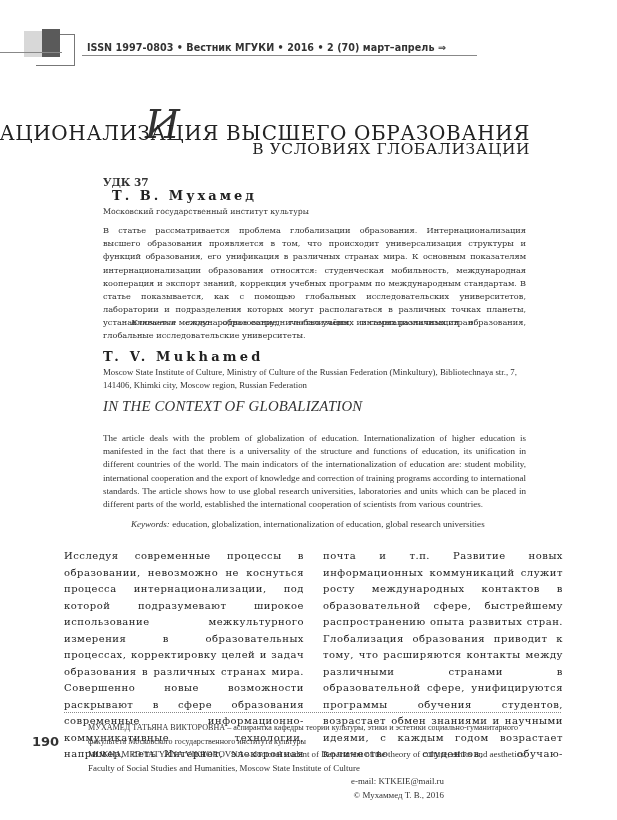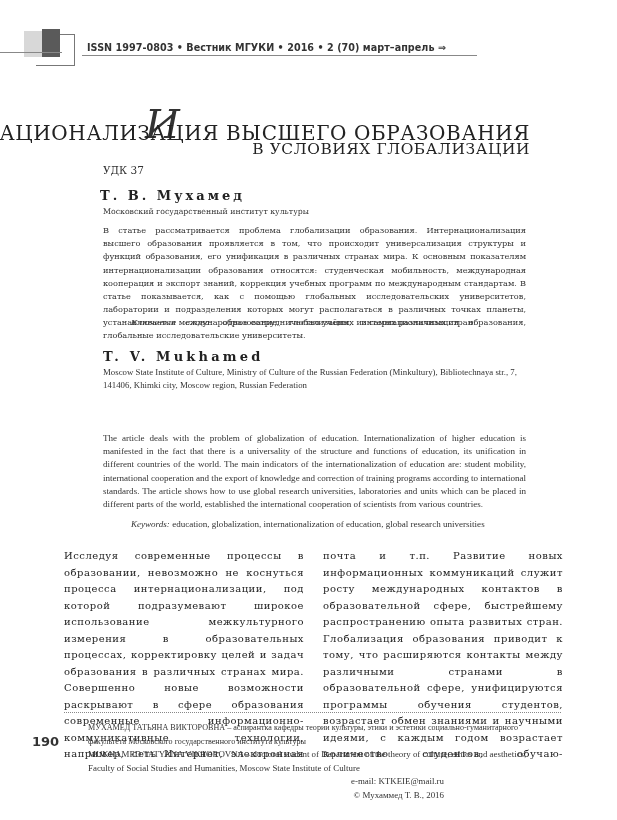--- a/index.html
+++ b/index.html
@@ -12,22 +12,22 @@
   .logo .dark { position:absolute; left:20px; top:0; width:18px; height:28px; background:#5a5a5a; }
   .logo .frame { position:absolute; left:14px; top:5px; width:38px; height:30px; border-right:1px solid #777; border-bottom:1px solid #777; border-top:1px solid #777; border-left:none; }
   .header-line-left { left:0; top:52px; width:62px; height:0; border-top:1px solid #888; }
   .header-line { left:82px; top:55px; width:395px; height:0; border-top:1px solid #888; }
   .header-text { left:87px; top:42px; font-family:"DejaVu Sans", sans-serif; font-weight:bold; 
                  font-size:9.6px; color:#333; white-space:nowrap; letter-spacing:0.05px; }
   
   .title-initial { left:145px; top:104px; font-family:"DejaVu Serif", serif; font-style:italic; font-size:40px; color:#333; line-height:40px; }
   .title1 { right:87px; top:121px; font-size:20px; letter-spacing:0.6px; text-align:right; color:#222; white-space:nowrap; }
   .title2 { right:87px; top:140px; font-size:15.4px; letter-spacing:0.6px; text-align:center; color:#222; white-space:nowrap; }
-  .udk { left:103px; top:164px; font-size:10.5px; color:#333; }
-  .author-ru { left:100px; top:188px; font-size:13px; font-weight:bold; letter-spacing:3px; color:#222; }
+  .udk { left:103px; top:176px; font-size:10.5px; color:#333;font-weight:bold; }
+  .author-ru { left:112px; top:188px; font-size:13px; font-weight:bold; letter-spacing:3px; color:#222; }
   .affil-ru { left:103px; top:207px; font-size:7.8px; color:#333; }
   .block { left:103px; width:423px; font-size:8.2px; line-height:13.2px; text-align:justify; color:#333; }
   .abstract-ru { top:224px; }
   .kw-ru { top:316px; }
   .author-en { left:103px; top:349px; font-size:13px; font-weight:bold; letter-spacing:3.2px; color:#222; }
   .affil-en { left:103px; top:366px; font-family:"Liberation Serif", serif; font-size:8.8px; line-height:13.3px; color:#333; width:423px; }
   .title-en { left:103px; top:397px; font-family:"Liberation Serif", serif; font-style:italic; font-size:14.8px; line-height:19px; color:#333; letter-spacing:0.2px; }
   .abstract-en { top:432px; font-family:"Liberation Serif", serif; font-size:9.05px; line-height:13.2px; }
   .kw-en { top:518px; font-family:Liberation Serif, serif; font-size:9.05px; line-height:13.2px; }
   em.lbl { font-style:italic;margin-left:28px; }
@@ -62,20 +62,21 @@
 <div class="abs udk">УДК 37</div>
 
 <div class="abs author-ru">Т. В. Мухамед</div>
 <div class="abs affil-ru">Московский государственный институт культуры</div>
 <div class="abs block abstract-ru">В статье рассматривается проблема глобализации образования. Интернационализация высшего образования проявляется в том, что происходит универсализация структуры и функций образования, его унификация в различных странах мира. К основным показателям интернационализации образования относятся: студенческая мобильность, международная кооперация и экспорт знаний, коррекция учебных программ по международным стандартам. В статье показывается, как с помощью глобальных исследовательских университетов, лаборатории и подразделения которых могут располагаться в различных точках планеты, устанавливается международное сотрудничество учёных из самых различных стран.</div>
 <div class="abs block kw-ru"><em class="lbl">Ключевые слова</em><span>: образование, глобализация, интернационализация образования, глобальные исследовательские университеты.</span></div>
 
 <div class="abs author-en">T. V. Mukhamed</div>
 <div class="abs affil-en">Moscow State Institute of Culture, Ministry of Culture of the Russian Federation (Minkultury), Bibliotechnaya str., 7, 141406, Khimki city, Moscow region, Russian Federation</div>
 <div class="abs title-en">
+  <div>IN THE CONTEXT OF GLOBALIZATION</div>
 </div>
 <div class="abs block abstract-en">The article deals with the problem of globalization of education. Internationalization of higher education is manifested in the fact that there is a universality of the structure and functions of education, its unification in different countries of the world. The main indicators of the internationalization of education are: student mobility, international cooperation and the export of knowledge and correction of training programs according to international standards. The article shows how to use global research universities, laboratories and units which can be placed in different parts of the world, established the international cooperation of scientists from various countries.</div>
 <div class="abs block kw-en"><em class="lbl">Keywords:</em><span> education, globalization, internationalization of education, global research universities</span></div>
 
 <div class="abs col-text col-left">Исследуя современные процессы в образовании, невозможно не коснуться процесса интернационализации, под которой подразумевают широкое использование межкультурного измерения в образовательных процессах, корректировку целей и задач образования в различных странах мира. Совершенно новые возможности раскрывают в сфере образования современные информационно-коммуникативные технологии, например, сеть Интернет, электронная</div>
 <div class="abs col-text col-right">почта и т.п. Развитие новых информационных коммуникаций служит росту международных контактов в образовательной сфере, быстрейшему распространению опыта развитых стран. Глобализация образования приводит к тому, что расширяются контакты между различными странами в образовательной сфере, унифицируются программы обучения студентов, возрастает обмен знаниями и научными идеями, с каждым годом возрастает количество студентов, обучаю-</div>
 
 <div class="abs dotted"></div>
 
 <div class="abs page-no">190</div>

